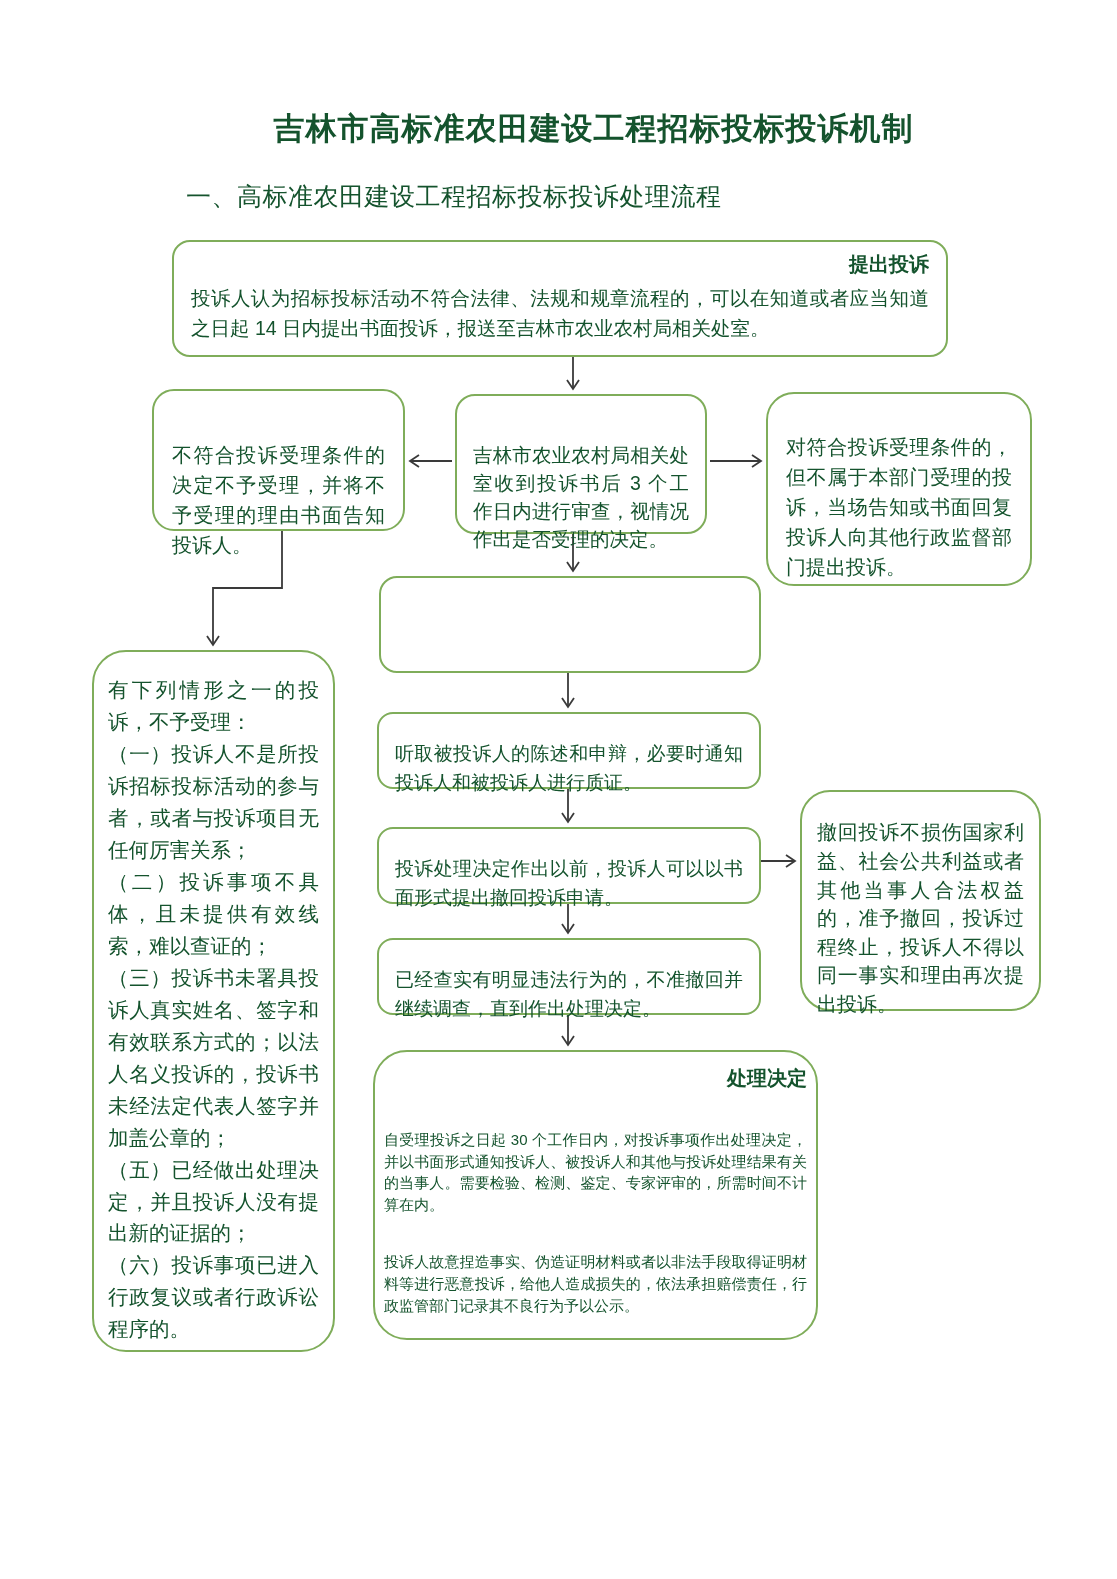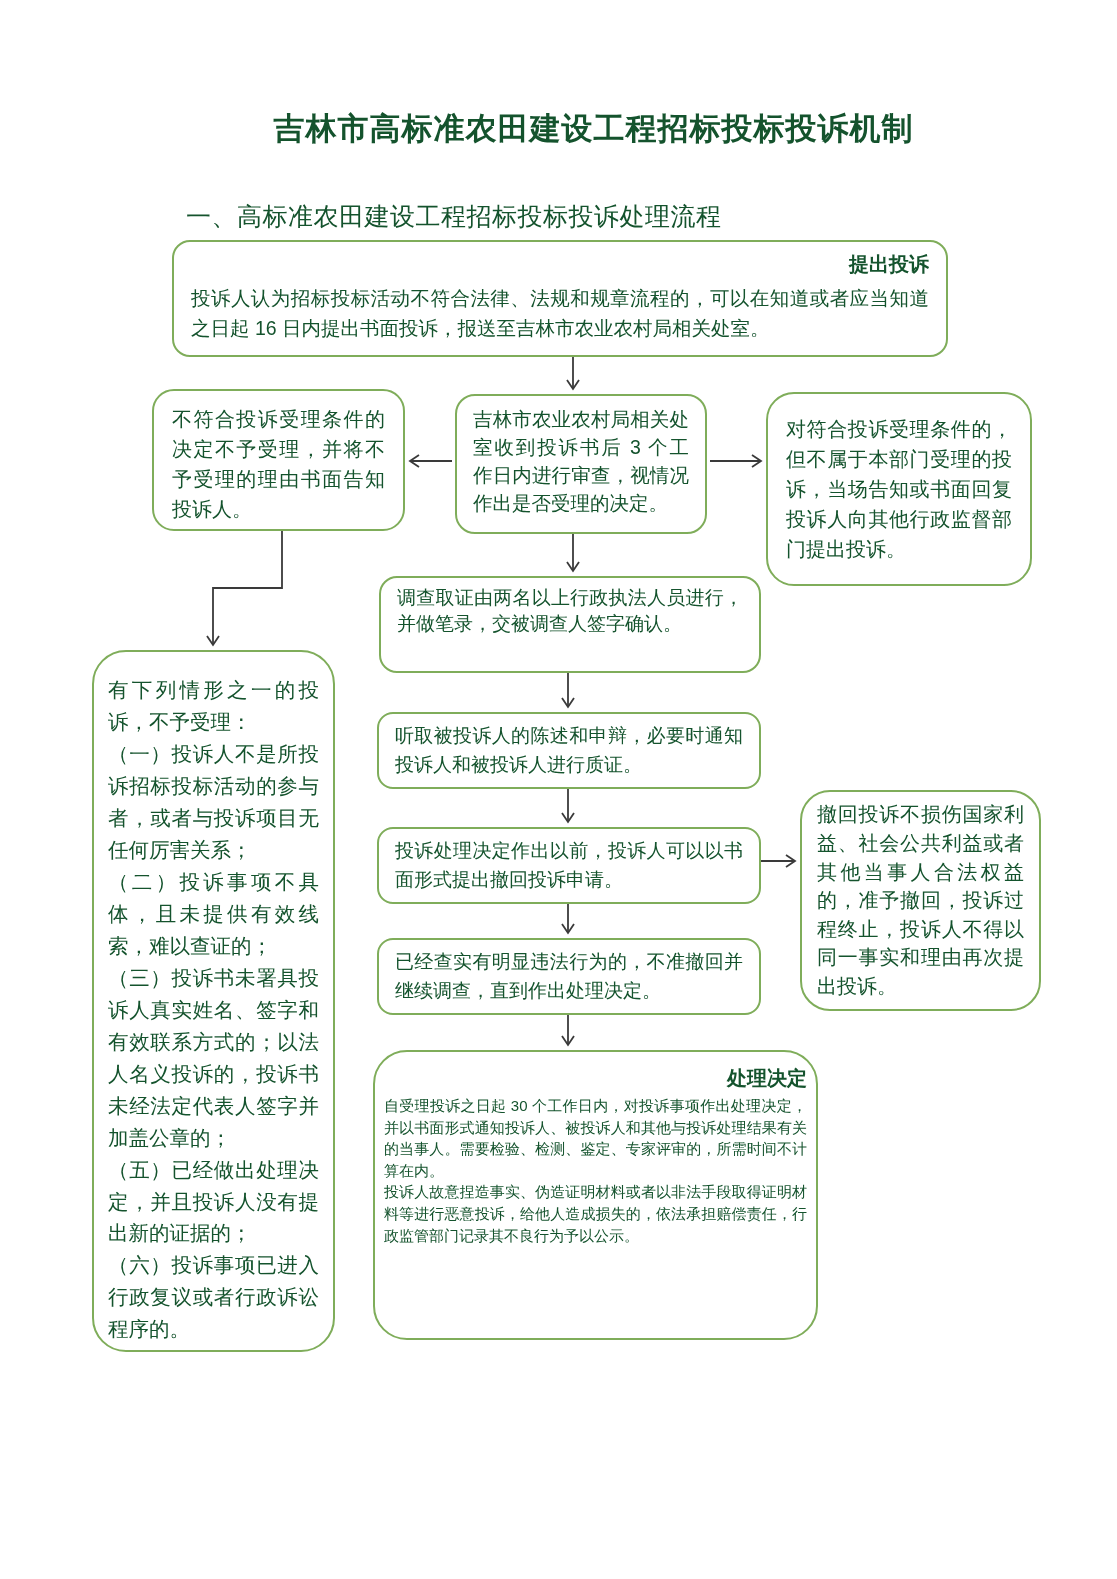--- a/index.html
+++ b/index.html
@@ -20,36 +20,36 @@
     font-size:31px;
     letter-spacing:1px;
     padding-left:70px;
     box-sizing:border-box;
   }
   .section-heading{
     position:absolute;left:186px;top:180px;
     font-size:25px;
     font-weight:500;
     letter-spacing:0.5px;
-    margin-top:20px;
   }
   .box{
     position:absolute;
     box-sizing:border-box;
     background:#ffffff;
     border:2px solid #7fad5a;
     line-height:1.45;
   }
   .box .box-title{
     font-weight:bold;
     text-align:right;
     font-size:20px;
   }
   .box .box-body{
     text-align:justify;
+    margin-top:36px;
   }
   .flex-center{display:flex;align-items:center;}
 
   #b-submit{left:172px;top:240px;width:776px;height:117px;border-radius:18px;padding:8px 17px 6px;}
   #b-submit .box-body{font-size:19.5px;line-height:1.55;margin-top:4px;}
 
   #b-reject-notice{left:152px;top:389px;width:253px;height:142px;border-radius:22px;padding:13px 18px;font-size:20px;line-height:1.5;}
 
   #b-review{left:455px;top:394px;width:252px;height:140px;border-radius:20px;padding:9px 16px;font-size:19.5px;line-height:1.44;}
 
@@ -98,37 +98,36 @@
       <line x1="568" y1="673" x2="568" y2="707" marker-end="url(#ah)"></line>
       <line x1="568" y1="789" x2="568" y2="822" marker-end="url(#ah)"></line>
       <line x1="761" y1="861" x2="795" y2="861" marker-end="url(#ah)"></line>
       <line x1="568" y1="904" x2="568" y2="933" marker-end="url(#ah)"></line>
       <line x1="568" y1="1015" x2="568" y2="1045" marker-end="url(#ah)"></line>
     </g>
   </svg>
 
   <div class="box" id="b-submit">
     <div class="box-title">提出投诉</div>
-    <div class="box-body">投诉人认为招标投标活动不符合法律、法规和规章流程的，可以在知道或者应当知道之日起 16 日内提出书面投诉，报送至吉林市农业农村局相关处室。</div>
+    <div class="box-body">投诉人认为招标投标活动不符合法律、法规和规章流程的，可以在知道或者应当知道之日起 14 日内提出书面投诉，报送至吉林市农业农村局相关处室。</div>
   </div>
 
   <div class="box" id="b-reject-notice">
     <div class="box-body">不符合投诉受理条件的决定不予受理，并将不予受理的理由书面告知投诉人。</div>
   </div>
 
   <div class="box" id="b-review">
     <div class="box-body">吉林市农业农村局相关处室收到投诉书后 3 个工作日内进行审查，视情况作出是否受理的决定。</div>
   </div>
 
   <div class="box flex-center" id="b-transfer">
     <div class="box-body">对符合投诉受理条件的，但不属于本部门受理的投诉，当场告知或书面回复投诉人向其他行政监督部门提出投诉。</div>
   </div>
 
   <div class="box" id="b-investigate">
-    <div class="box-body">调查取证由两名以上行政执法人员进行，并做笔录，交被调查人签字确认。</div>
   </div>
 
   <div class="box flex-center" id="b-hear">
     <div class="box-body">听取被投诉人的陈述和申辩，必要时通知投诉人和被投诉人进行质证。</div>
   </div>
 
   <div class="box flex-center" id="b-withdraw-request">
     <div class="box-body">投诉处理决定作出以前，投诉人可以以书面形式提出撤回投诉申请。</div>
   </div>
 

